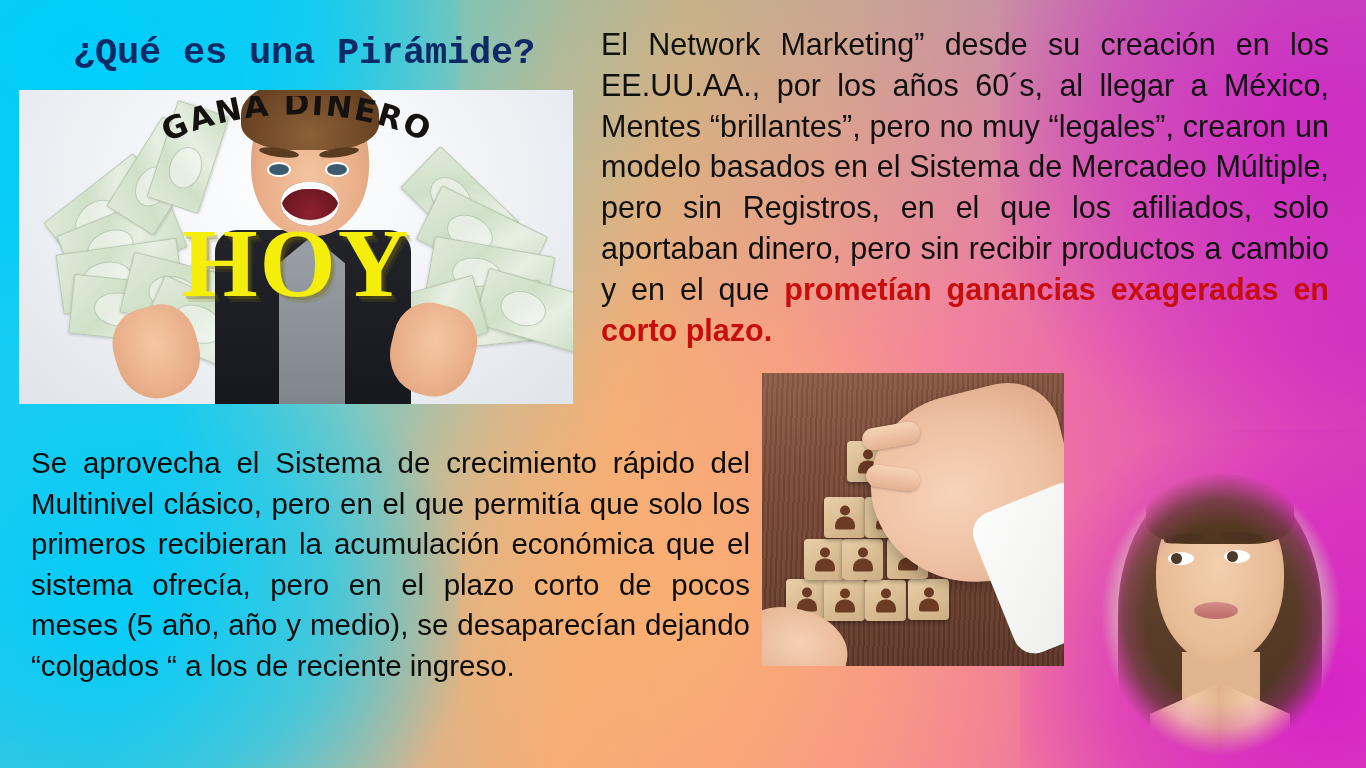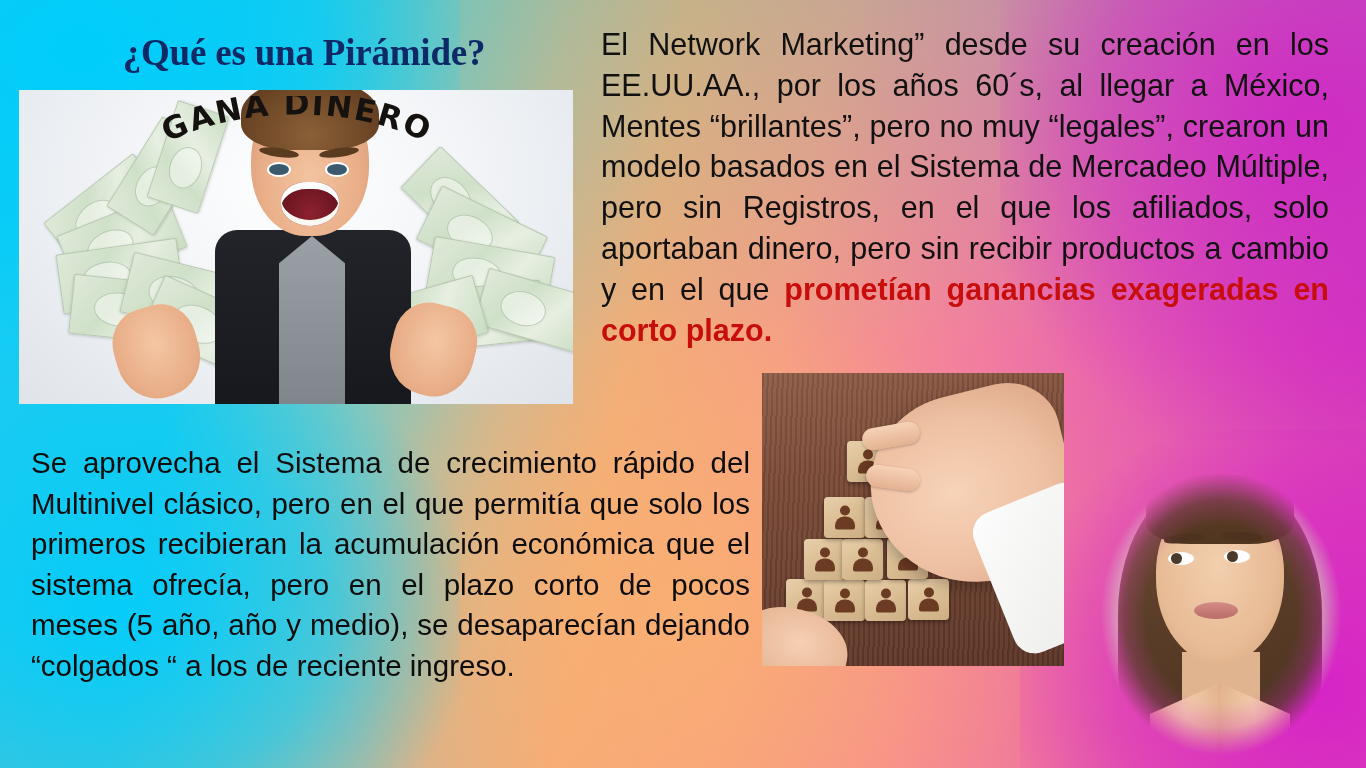--- a/index.html
+++ b/index.html
@@ -54,21 +54,21 @@
   }
   #blob-magenta-bot{
     position:absolute;left:1020px;top:430px;width:600px;height:520px;
     background:radial-gradient(ellipse at center, rgba(214,33,200,0.95) 0%, rgba(214,33,200,0.5) 48%, rgba(214,33,200,0) 78%);
     pointer-events:none;
   }
 
   
   #title{
     position:absolute;left:34px;top:34px;width:540px;
-    font-family:Liberation Serif, serif;
+    font-family:Liberation Mono, monospace;
     font-size:37px;font-weight:bold;color:#0d2a66;
     letter-spacing:-0.2px;text-align:center;line-height:1.05;
   }
 
   
   #money-photo{
     position:absolute;left:19px;top:90px;width:554px;height:314px;
     overflow:hidden;background:#eef1f5;
   }
   #money-bg{
@@ -293,20 +293,21 @@
     <div class="hand" style="left:96px;top:216px;transform:rotate(-16deg);"></div>
     <div class="hand" style="left:372px;top:214px;transform:rotate(14deg);"></div>
 
     <svg id="gana" viewBox="0 0 400 110">
       <defs>
         <path id="arcpath" d="M 8,108 A 196,112 0 0 1 392,108" fill="none"></path>
       </defs>
       <text><textPath href="#arcpath" startOffset="50%" text-anchor="middle">GANA DINERO</textPath></text>
     </svg>
 
+    <div id="hoy">HOY</div>
   </div>
 
   <div id="right-text"><span>El Network Marketing” desde su creación en los EE.UU.AA., por los años 60´s, al llegar a México, Mentes “brillantes”, pero no muy “legales”, crearon un modelo basados en el Sistema de Mercadeo Múltiple, pero sin Registros, en el que los afiliados, solo aportaban dinero, pero sin recibir productos a cambio y en el que </span><span class="red">prometían ganancias exageradas en corto plazo.</span></div>
 
   <div id="left-text">Se aprovecha el Sistema de crecimiento rápido del Multinivel clásico, pero en el que permitía que solo los primeros recibieran la acumulación económica que el sistema ofrecía, pero en el plazo corto de pocos meses (5 año, año y medio), se desaparecían dejando “colgados “ a los de reciente ingreso.</div>
 
   <div id="pyramid-photo">
 
     <div class="wblock" style="left:24px;top:206px;">
         <span class="fig">

